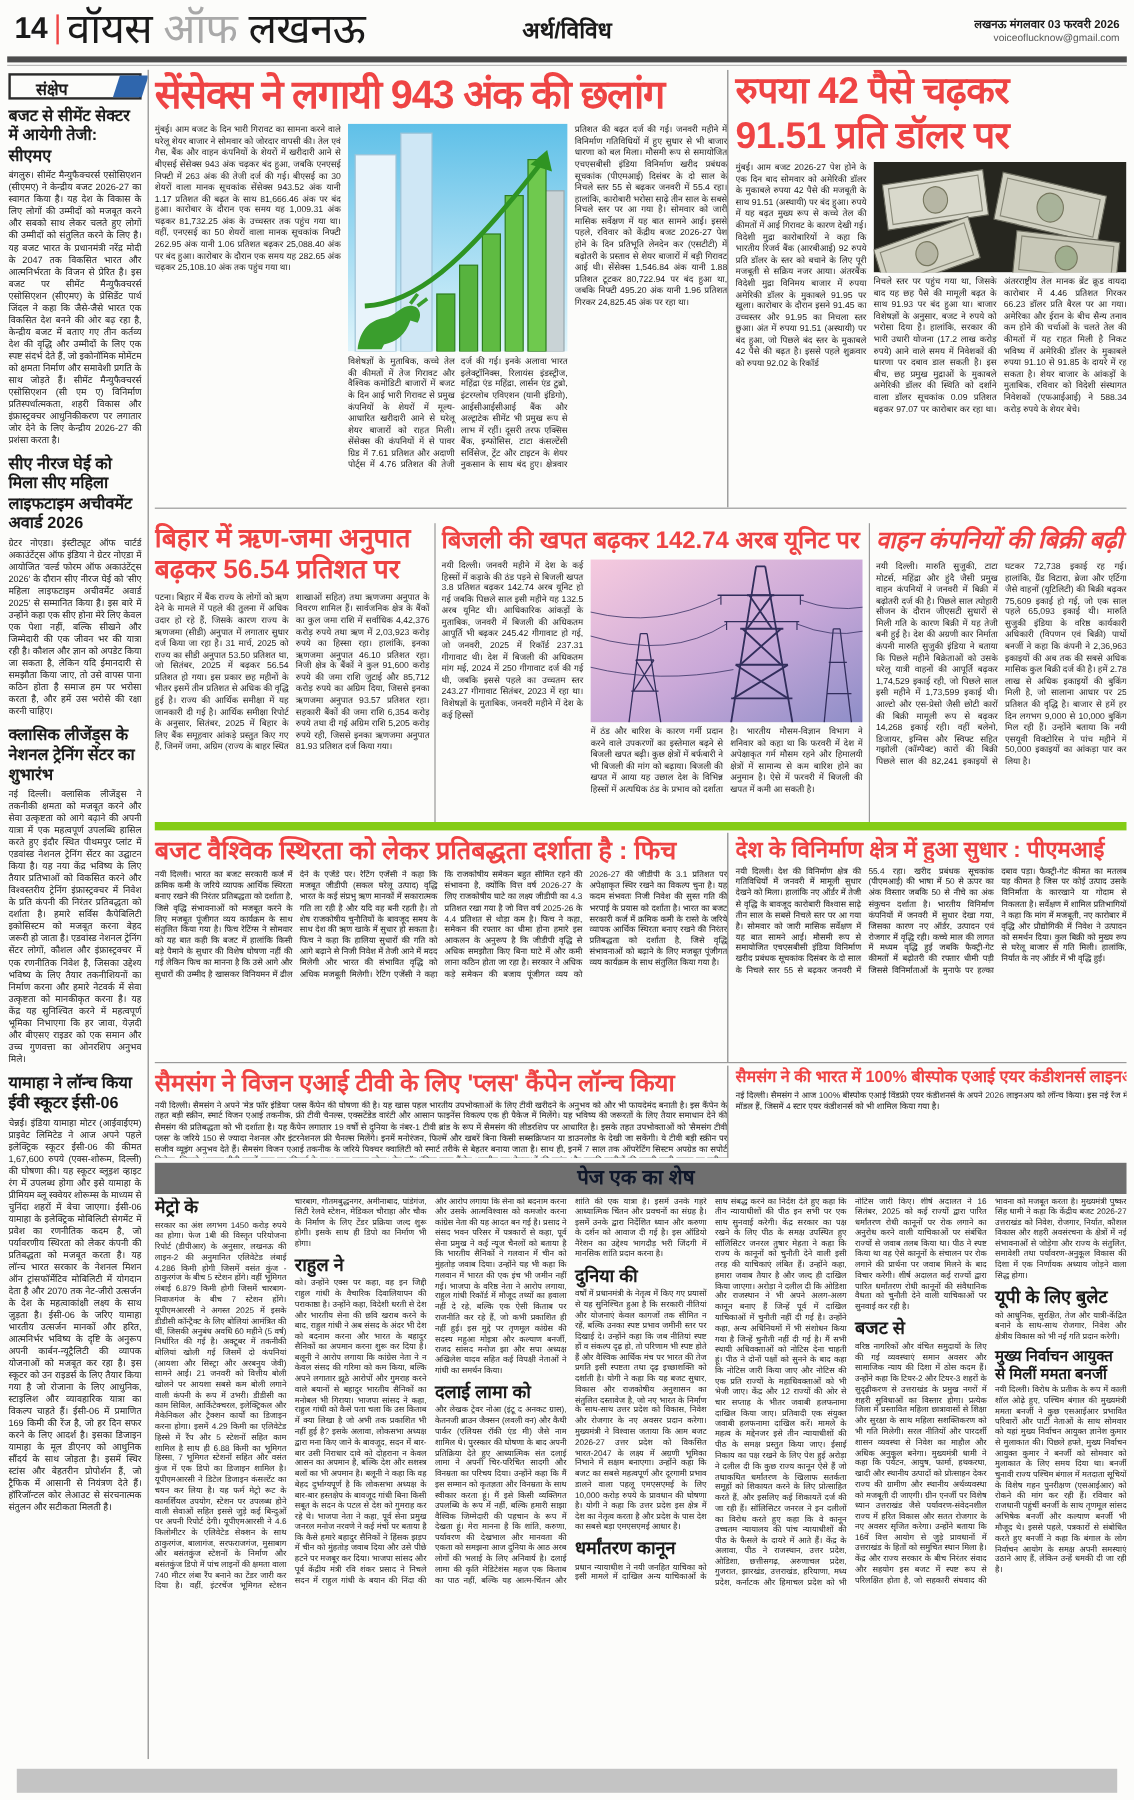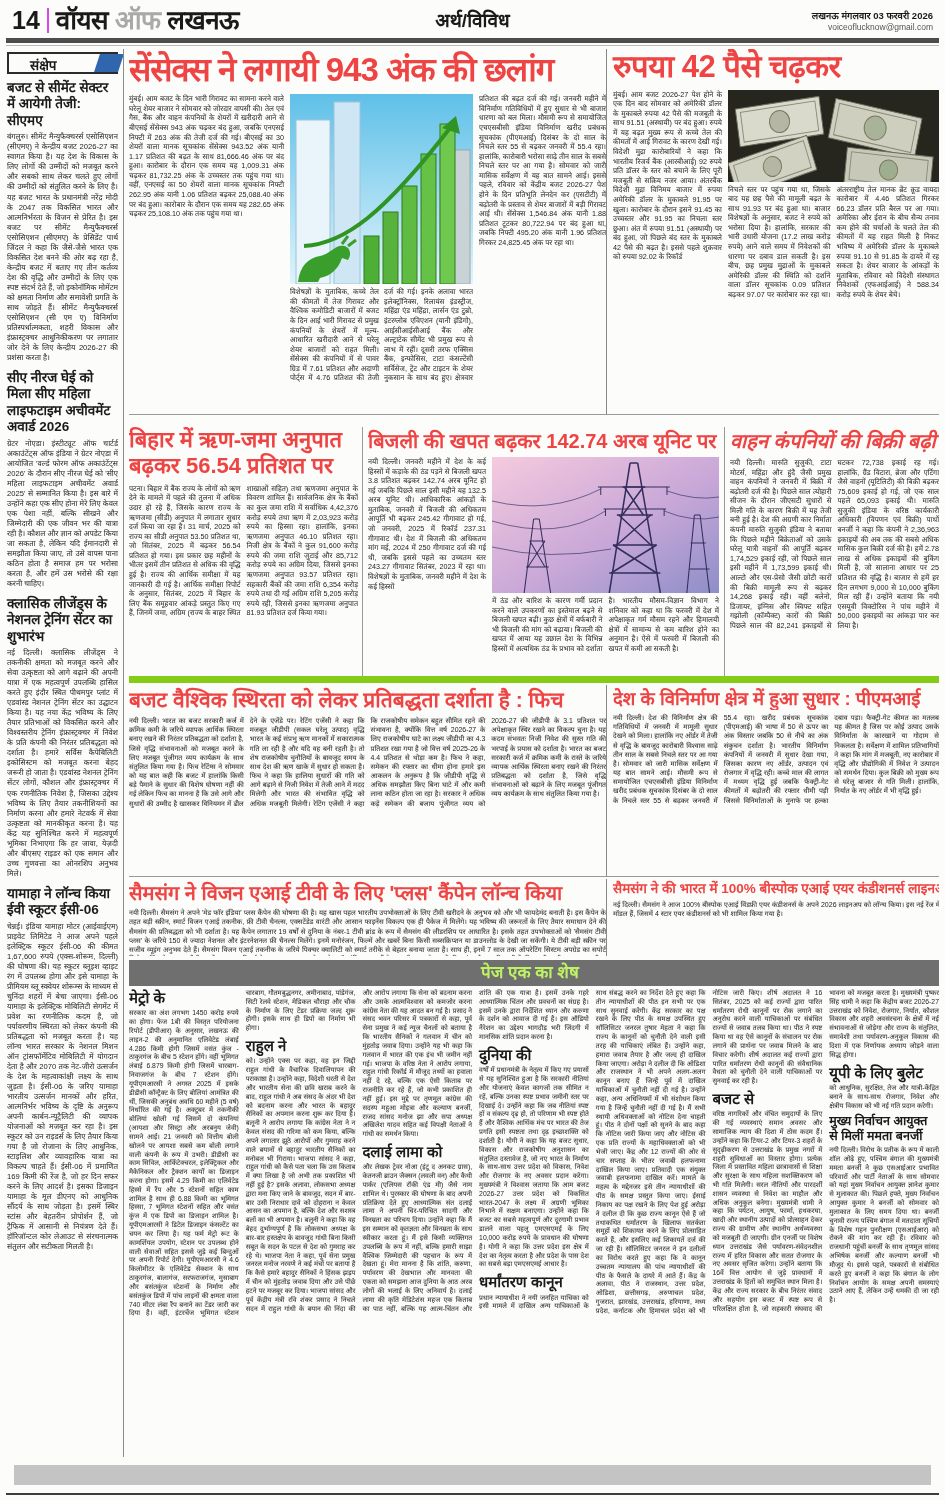--- a/index.html
+++ b/index.html
@@ -6,22 +6,22 @@
   html,body { background:#e8e8e4; }
   .page {
     width:945px; height:1500px; margin:0 auto; background:#fcfcfa;
     font-family:"Liberation Sans","DejaVu Sans",sans-serif; color:#1a1a1a;
     overflow:hidden; position:relative; padding:0 6px;
   }
   
   header { display:grid; grid-template-columns:1fr auto 1fr; align-items:center;
     padding:7px 6px 5px; border-bottom:5px solid #4c4c4c; }
   .mast-left { display:flex; align-items:center; gap:7px; }
-  .pageno { font-size:25px; font-weight:900; border-right:2px solid #d946ef; padding-right:7px; line-height:1; }
-  .mast { font-size:26px; font-weight:700; letter-spacing:-0.5px; line-height:1; }
+  .pageno { font-size:25px; font-weight:900; border-right:2px solid #ef4444; padding-right:7px; line-height:1; }
+  .mast { font-size:35px; font-weight:400; letter-spacing:-0.5px; line-height:1; }
   .mast .grey { color:#a9a9a9; }
   .section-title { font-size:19px; font-weight:900; text-align:right; }
   .mast-right { text-align:right; }
   .dateline { font-size:9.5px; font-weight:700; }
   .email { font-size:8.5px; color:#555; }
   .thin-rule { height:1px; background:#b9b9b9; margin:2px 0 3px; }
 
   
   .body-grid { display:grid; grid-template-columns:118px 1fr; height:1408px; overflow:hidden; }
 
@@ -74,21 +74,21 @@
 
   
   .row4 { display:grid; grid-template-columns:477px 1fr; height:80px; border-top:1px solid #999; overflow:hidden; padding-top:2px; }
   .stv .headline { font-size:20px; white-space:nowrap; overflow:hidden; }
   .stv-body { height:50px; overflow:hidden; margin-top:2px; font-size:7px; }
   .sac { border-left:1px solid #888; padding-left:6px; }
   .sac .headline { font-size:13.5px; white-space:nowrap; overflow:hidden; }
   .sac-body { height:42px; overflow:hidden; margin-top:3px; font-size:7px; }
 
   
-  .banner { height:26px; background:#6f6f6f; color:#bef264; font-weight:900; font-size:17px;
+  .banner { height:26px; background:#6f6f6f; color:#0f172a; font-weight:900; font-size:17px;
     line-height:26px; padding-left:352px; margin:4px 0 3px; }
   .bottom { column-count:7; column-gap:7px; height:462px; overflow:hidden; }
   .cont-item h3 { font-size:15px; font-weight:900; line-height:1.15; margin:4px 0 3px; break-after:avoid; }
   .cont-item:first-child h3 { margin-top:0; }
   .cont-item.small-h h3 { font-size:12.5px; }
   .cont-item p { font-size:6.8px; line-height:1.3; text-align:justify; color:#1d1d1d; }
 
   
   .footer-bar { height:20px; background:#c4c4c4; margin:8px 8px 0; }
   .footer-line { height:2px; background:#3c3c3c; margin:8px 0 0; }
@@ -174,20 +174,21 @@
                 <span>इंटरग्लोब एविएशन (यानी इंडिगो), आईसीआईसीआई बैंक और अल्ट्राटेक सीमेंट भी प्रमुख रूप से लाभ में रहीं। दूसरी तरफ एक्सिस बैंक, इन्फोसिस, टाटा कंसल्टेंसी सर्विसेज, ट्रेंट और टाइटन के शेयर नुकसान के साथ बंद हुए। क्षेत्रवार सूचकांकों में उपयोगिता खंड में सर्वाधिक 2.66 प्रतिशत की तेजी रही जबकि बिजली खंड में 2.54 प्रतिशत, सेवा खंड में 2.38 प्रतिशत और ऊर्जा खंड में 1.98</span>
               </div>
             </div>
             <div class="art-text">प्रतिशत की बढ़त दर्ज की गई। जनवरी महीने में विनिर्माण गतिविधियों में हुए सुधार से भी बाजार धारणा को बल मिला। मौसमी रूप से समायोजित एचएसबीसी इंडिया विनिर्माण खरीद प्रबंधक सूचकांक (पीएमआई) दिसंबर के दो साल के निचले स्तर 55 से बढ़कर जनवरी में 55.4 रहा। हालांकि, कारोबारी भरोसा साढ़े तीन साल के सबसे निचले स्तर पर आ गया है। सोमवार को जारी मासिक सर्वेक्षण में यह बात सामने आई। इससे पहले, रविवार को केंद्रीय बजट 2026-27 पेश होने के दिन प्रतिभूति लेनदेन कर (एसटीटी) में बढ़ोतरी के प्रस्ताव से शेयर बाजारों में बड़ी गिरावट आई थी। सेंसेक्स 1,546.84 अंक यानी 1.88 प्रतिशत टूटकर 80,722.94 पर बंद हुआ था, जबकि निफ्टी 495.20 अंक यानी 1.96 प्रतिशत गिरकर 24,825.45 अंक पर रहा था।</div>
           </div>
         </article>
 
         <article class="rupee">
           <h1 class="headline">
             <span>रुपया 42 पैसे चढ़कर</span><br>
+            <span>91.51 प्रति डॉलर पर</span>
           </h1>
           <div class="rupee-body">
             <div class="art-text">मुंबई। आम बजट 2026-27 पेश होने के एक दिन बाद सोमवार को अमेरिकी डॉलर के मुकाबले रुपया 42 पैसे की मजबूती के साथ 91.51 (अस्थायी) पर बंद हुआ। रुपये में यह बढ़त मुख्य रूप से कच्चे तेल की कीमतों में आई गिरावट के कारण देखी गई। विदेशी मुद्रा कारोबारियों ने कहा कि भारतीय रिजर्व बैंक (आरबीआई) 92 रुपये प्रति डॉलर के स्तर को बचाने के लिए पूरी मजबूती से सक्रिय नजर आया। अंतरबैंक विदेशी मुद्रा विनिमय बाजार में रुपया अमेरिकी डॉलर के मुकाबले 91.95 पर खुला। कारोबार के दौरान इसने 91.45 का उच्चस्तर और 91.95 का निचला स्तर छुआ। अंत में रुपया 91.51 (अस्थायी) पर बंद हुआ, जो पिछले बंद स्तर के मुकाबले 42 पैसे की बढ़त है। इससे पहले शुक्रवार को रुपया 92.02 के रिकॉर्ड</div>
             <div>
               <svg width="100%" height="92" viewBox="0 0 230 92" preserveAspectRatio="none">
                 <rect width="230" height="92" fill="#26261f"></rect>
                 <g transform="rotate(-8 60 30)">
                   <rect x="10" y="12" width="92" height="38" fill="#d9d9cc" stroke="#6b6b5e"></rect>
                   <rect x="15" y="16" width="82" height="30" fill="none" stroke="#8a8a7a"></rect>
                   <circle cx="56" cy="31" r="11" fill="#b6b6a4" stroke="#77775f"></circle>

